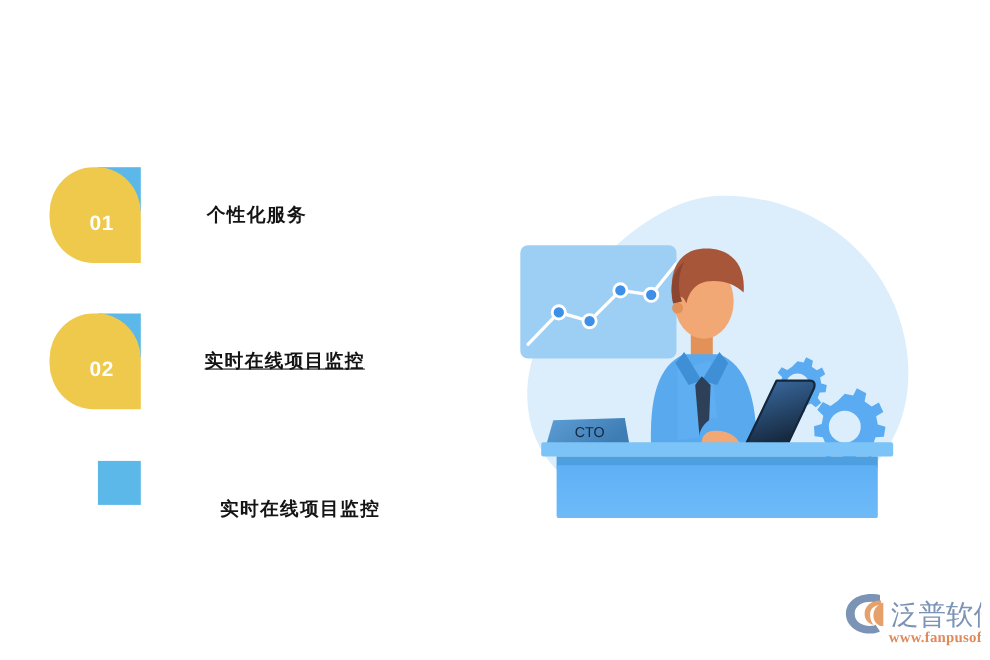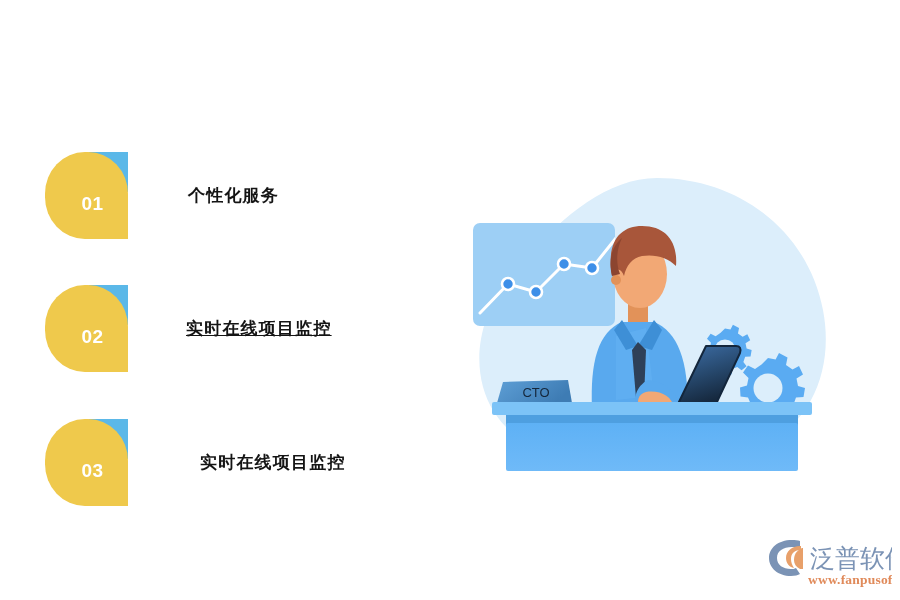--- a/index.html
+++ b/index.html
@@ -124,23 +124,20 @@
       <div class="badge-blob">
         <span class="badge-num">02</span>
       </div>
     </div>
     <div class="feature-label">实时在线项目监控</div>
   </div>
 
   <div class="feature-row r2">
     <div class="badge-wrap">
       <div class="badge-square"></div>
-      <div class="badge-blob">
-        <span class="badge-num">03</span>
-      </div>
     </div>
     <div class="feature-label">实时在线项目监控</div>
   </div>
 
   <div id="illustration">
     <svg id="illu-svg" viewBox="0 0 440 340" xmlns="http://www.w3.org/2000/svg">
       <defs>
         <linearGradient id="lapGrad" x1="0" y1="0" x2="0.35" y2="1">
           <stop offset="0%" stop-color="#3E6FA8"></stop>
           <stop offset="55%" stop-color="#27496E"></stop>

